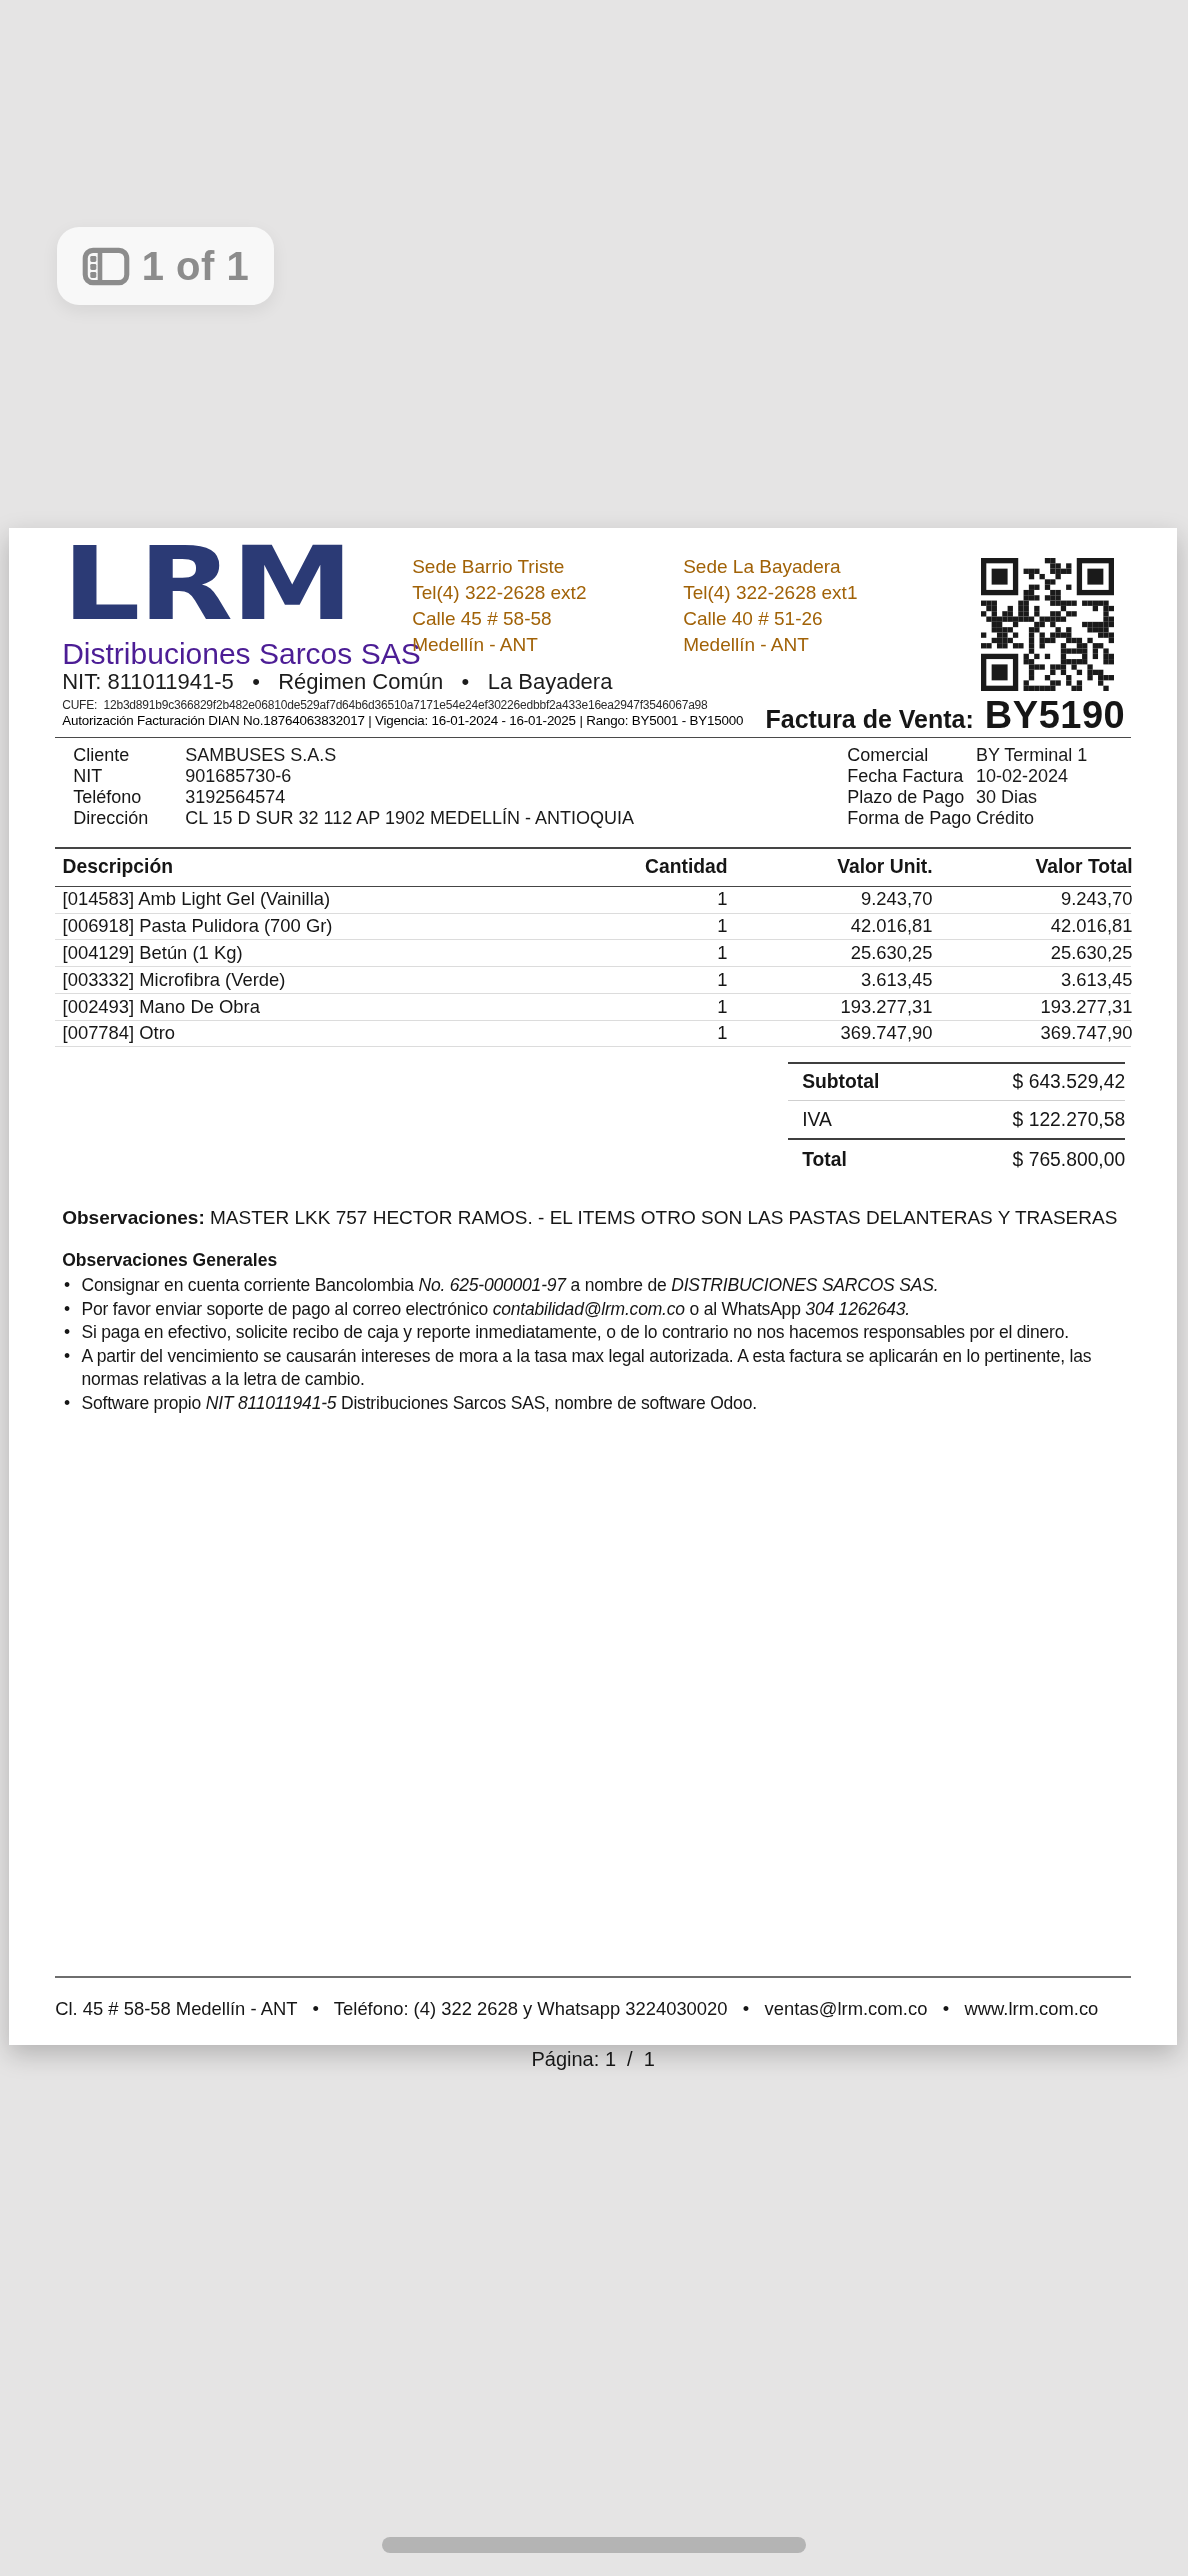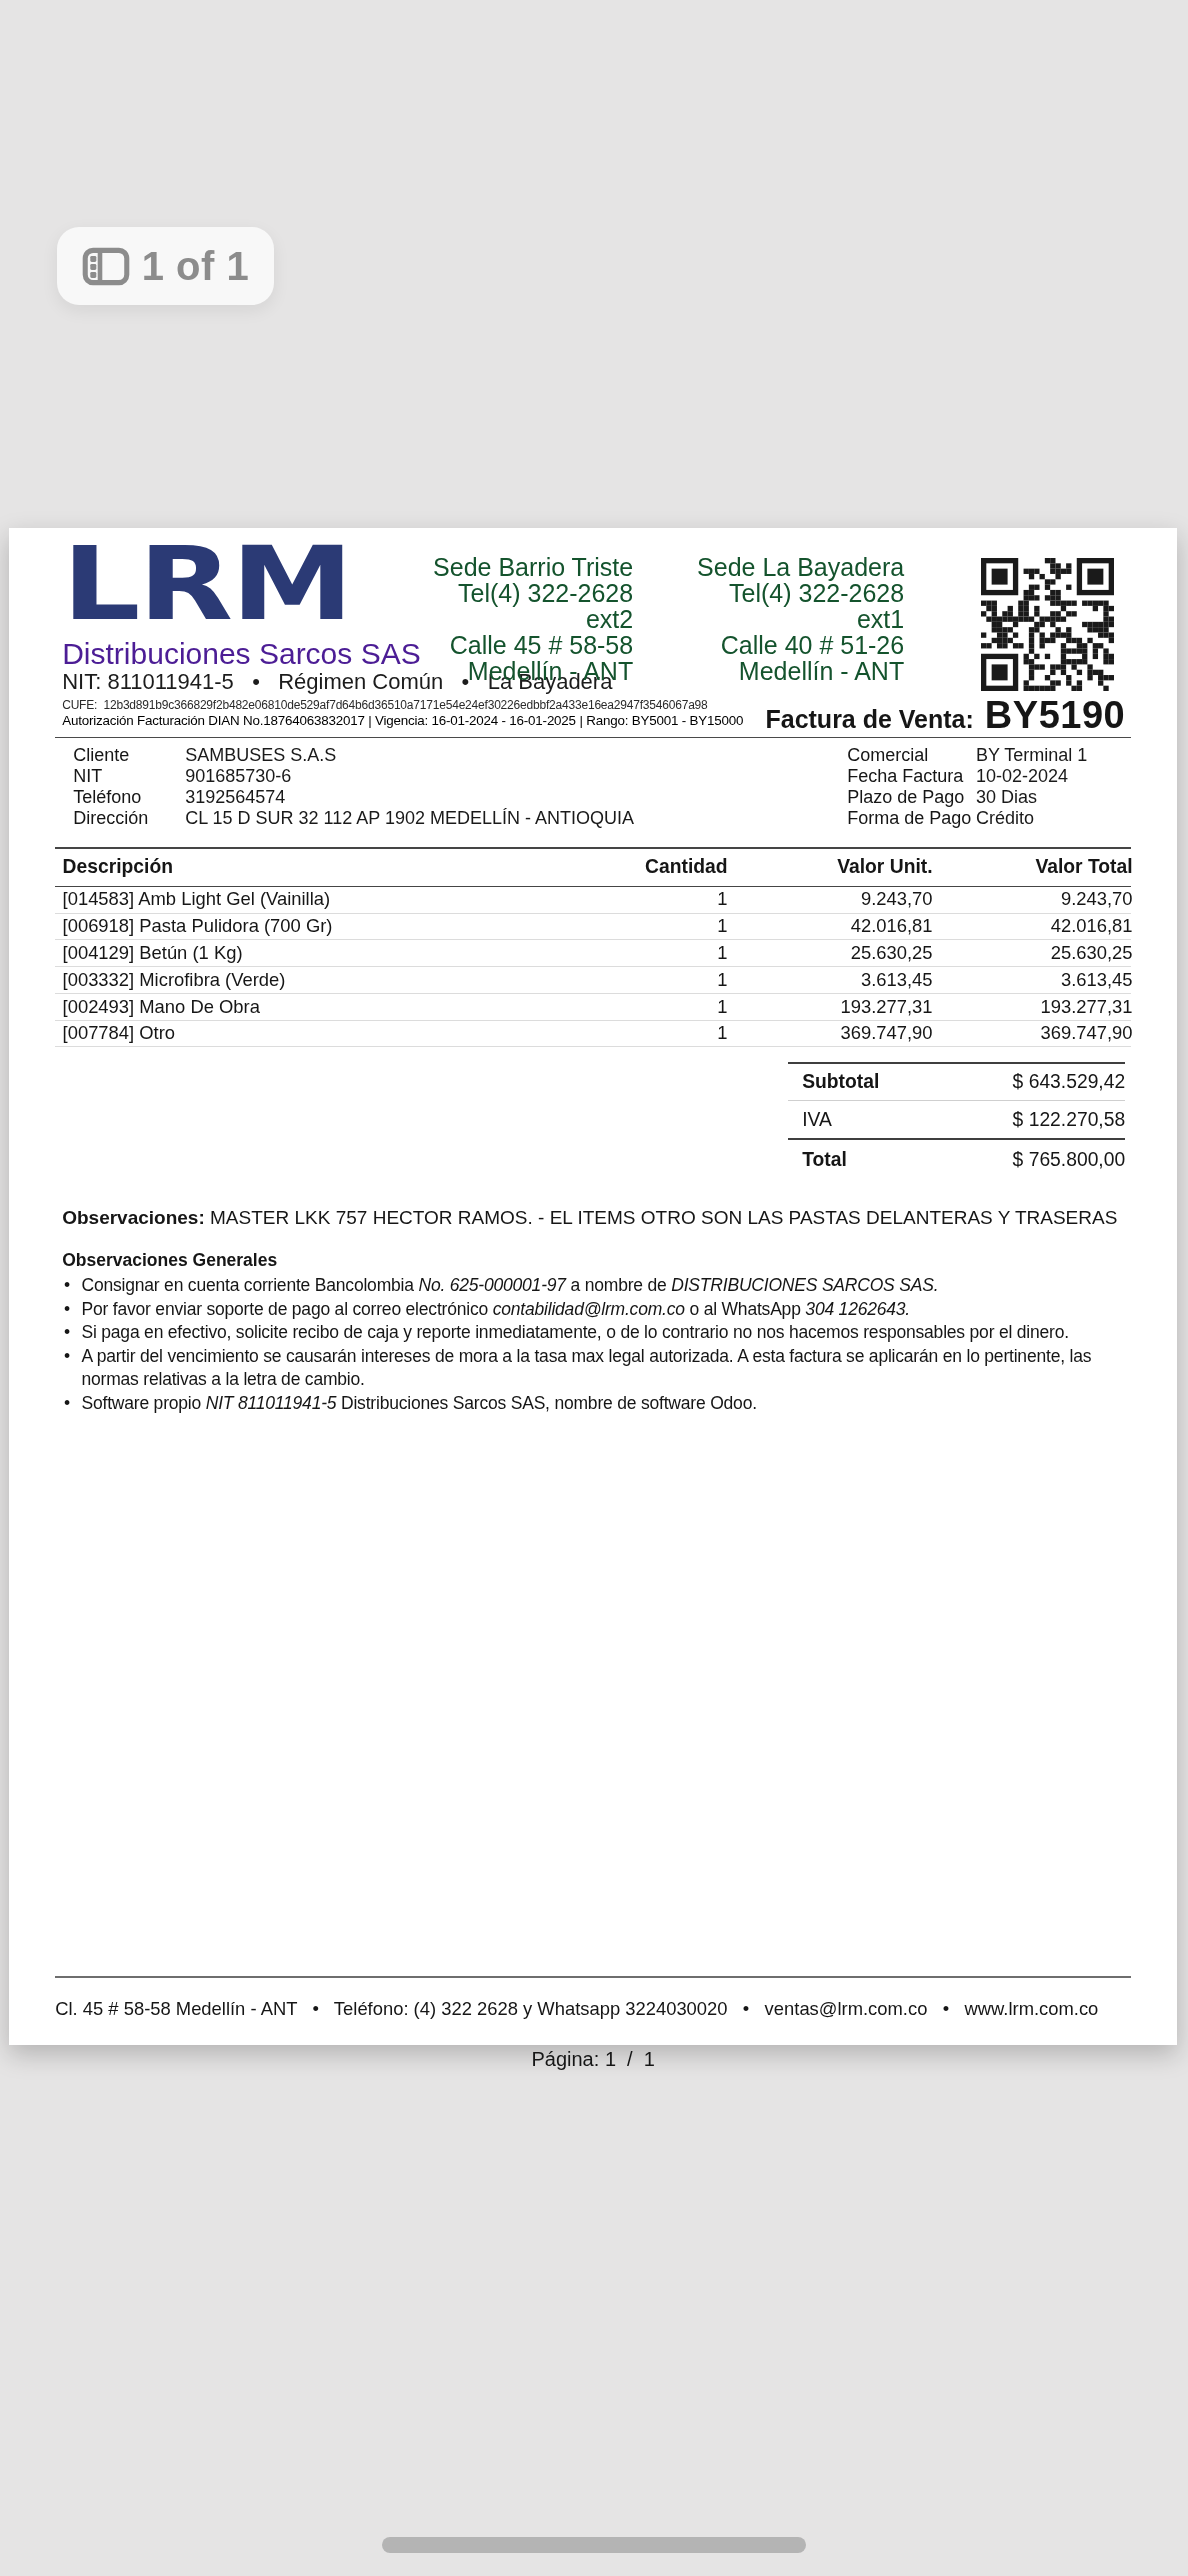--- a/index.html
+++ b/index.html
@@ -43,21 +43,21 @@
     font-family:"DejaVu Sans", sans-serif;
     font-weight:800; font-size:101px; line-height:101px;
     color:#2b3a75; letter-spacing:-1.8px;
     transform:scaleX(1.22); transform-origin:left center;
   }
   .company-name { position:absolute; left:53px; top:109px; font-size:30px; color:#4c1d95; }
   .nit-line     { position:absolute; left:53px; top:141px; font-size:22px; white-space:pre; color:#1c1c1c; }
   .cufe         { position:absolute; left:53px; top:170px; font-size:12px; letter-spacing:-0.2px; color:#2a2a2a; white-space:pre; }
   .autorizacion { position:absolute; left:53px; top:185px; font-size:13.4px; letter-spacing:-0.2px; color:#000000; white-space:pre; }
 
-  .sede { position:absolute; top:26px; width:221px; text-align:right; font-size:25px; line-height:26px; color:#14532d; }
+  .sede { position:absolute; top:26px; width:221px; text-align:left; font-size:19px; line-height:26px; color:#a16207; }
   #sede-1 { left:403px; }
   #sede-2 { left:674px; }
 
   .qr { position:absolute; left:972px; top:30px; width:133px; height:133px; }
 
   .factura-line {
     position:absolute; right:52px; top:166px;
     display:flex; align-items:baseline; gap:11px;
   }
   .factura-line .flabel  { font-size:25px; font-weight:700; }

